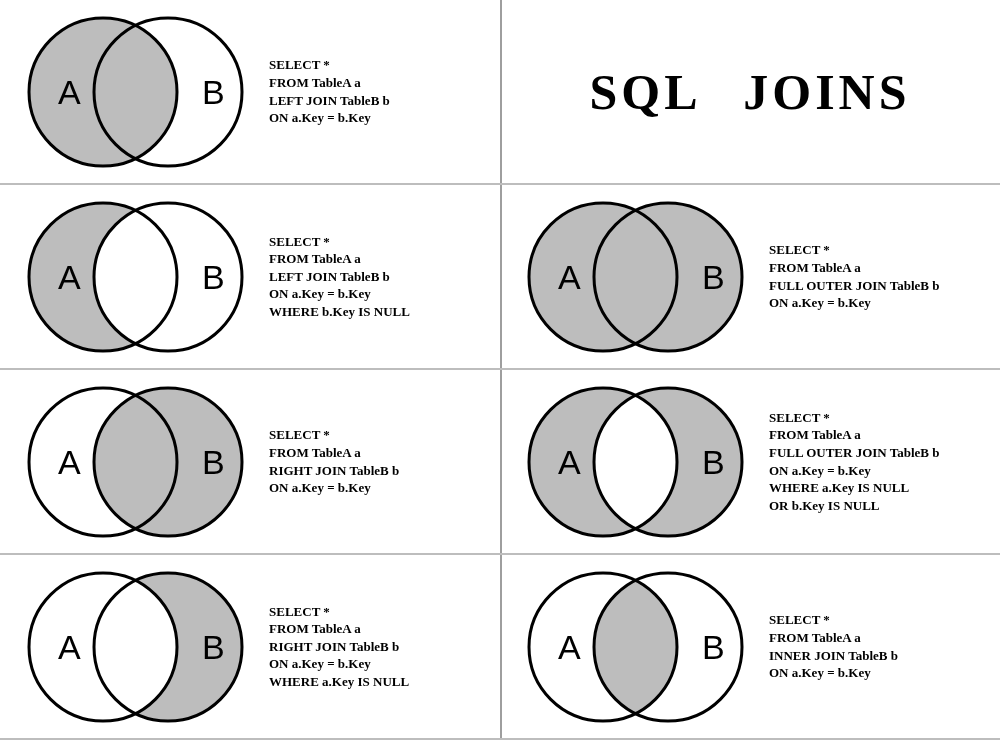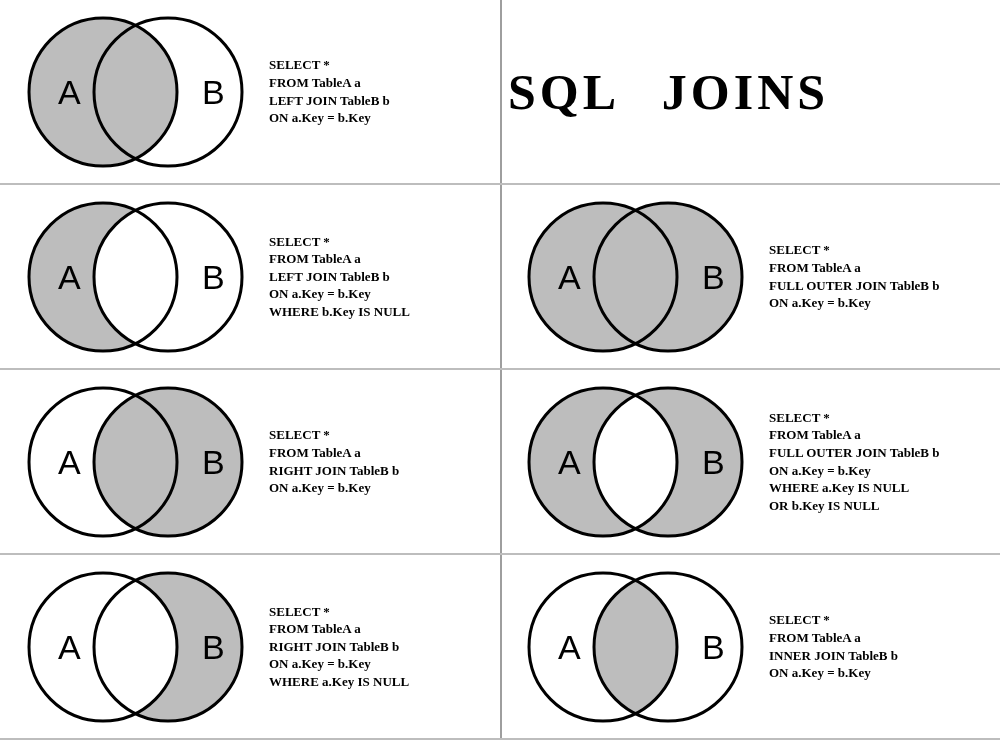--- a/index.html
+++ b/index.html
@@ -18,21 +18,21 @@
     position: relative;
   }
   .cell {
     display: flex;
     align-items: center;
     border-bottom: 2px solid #bdbdbd;
     padding: 0 8px;
     position: relative;
   }
   .cell.title {
-    justify-content: flex-start;
+    justify-content: center;
   }
   .vline {
     position: absolute;
     left: 500px;
     top: 0;
     width: 2px;
     height: 740px;
     background: #9e9e9e;
   }
   .venn {

